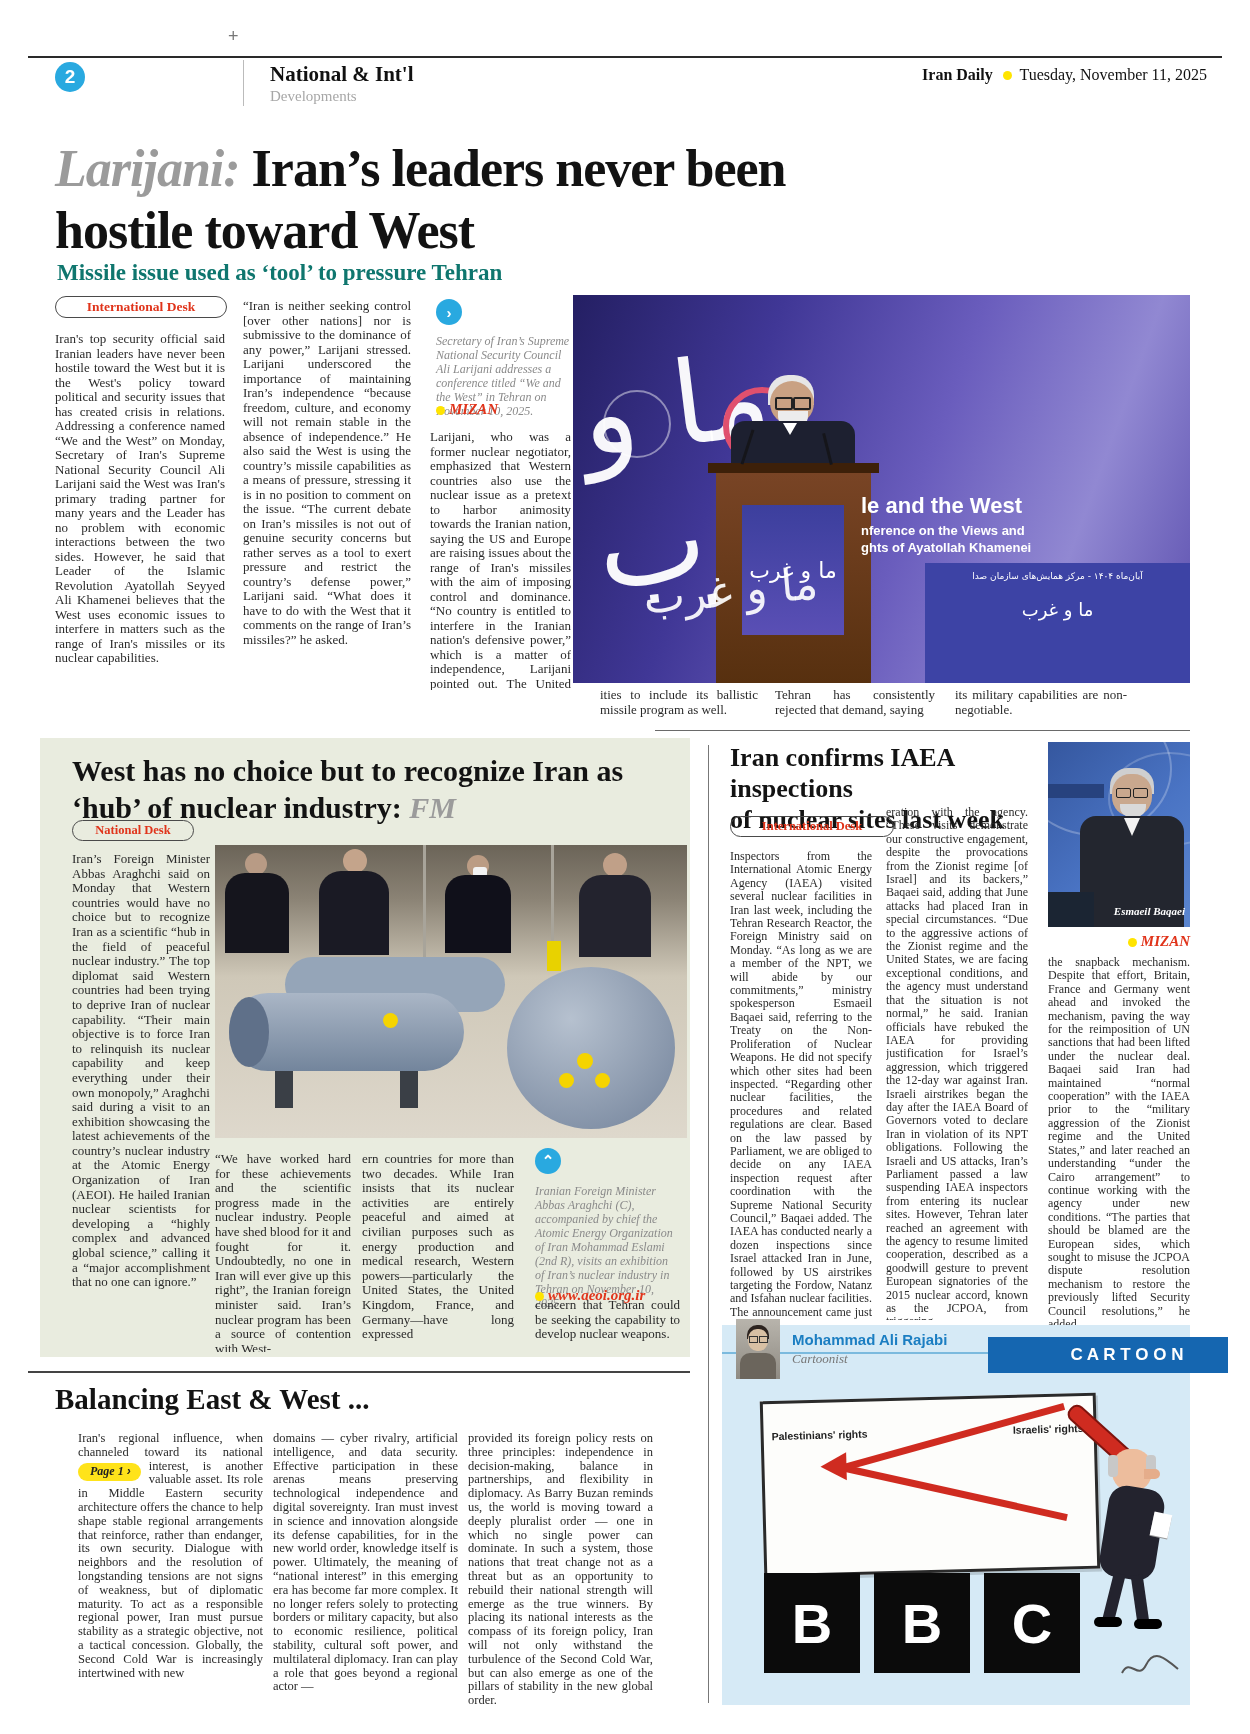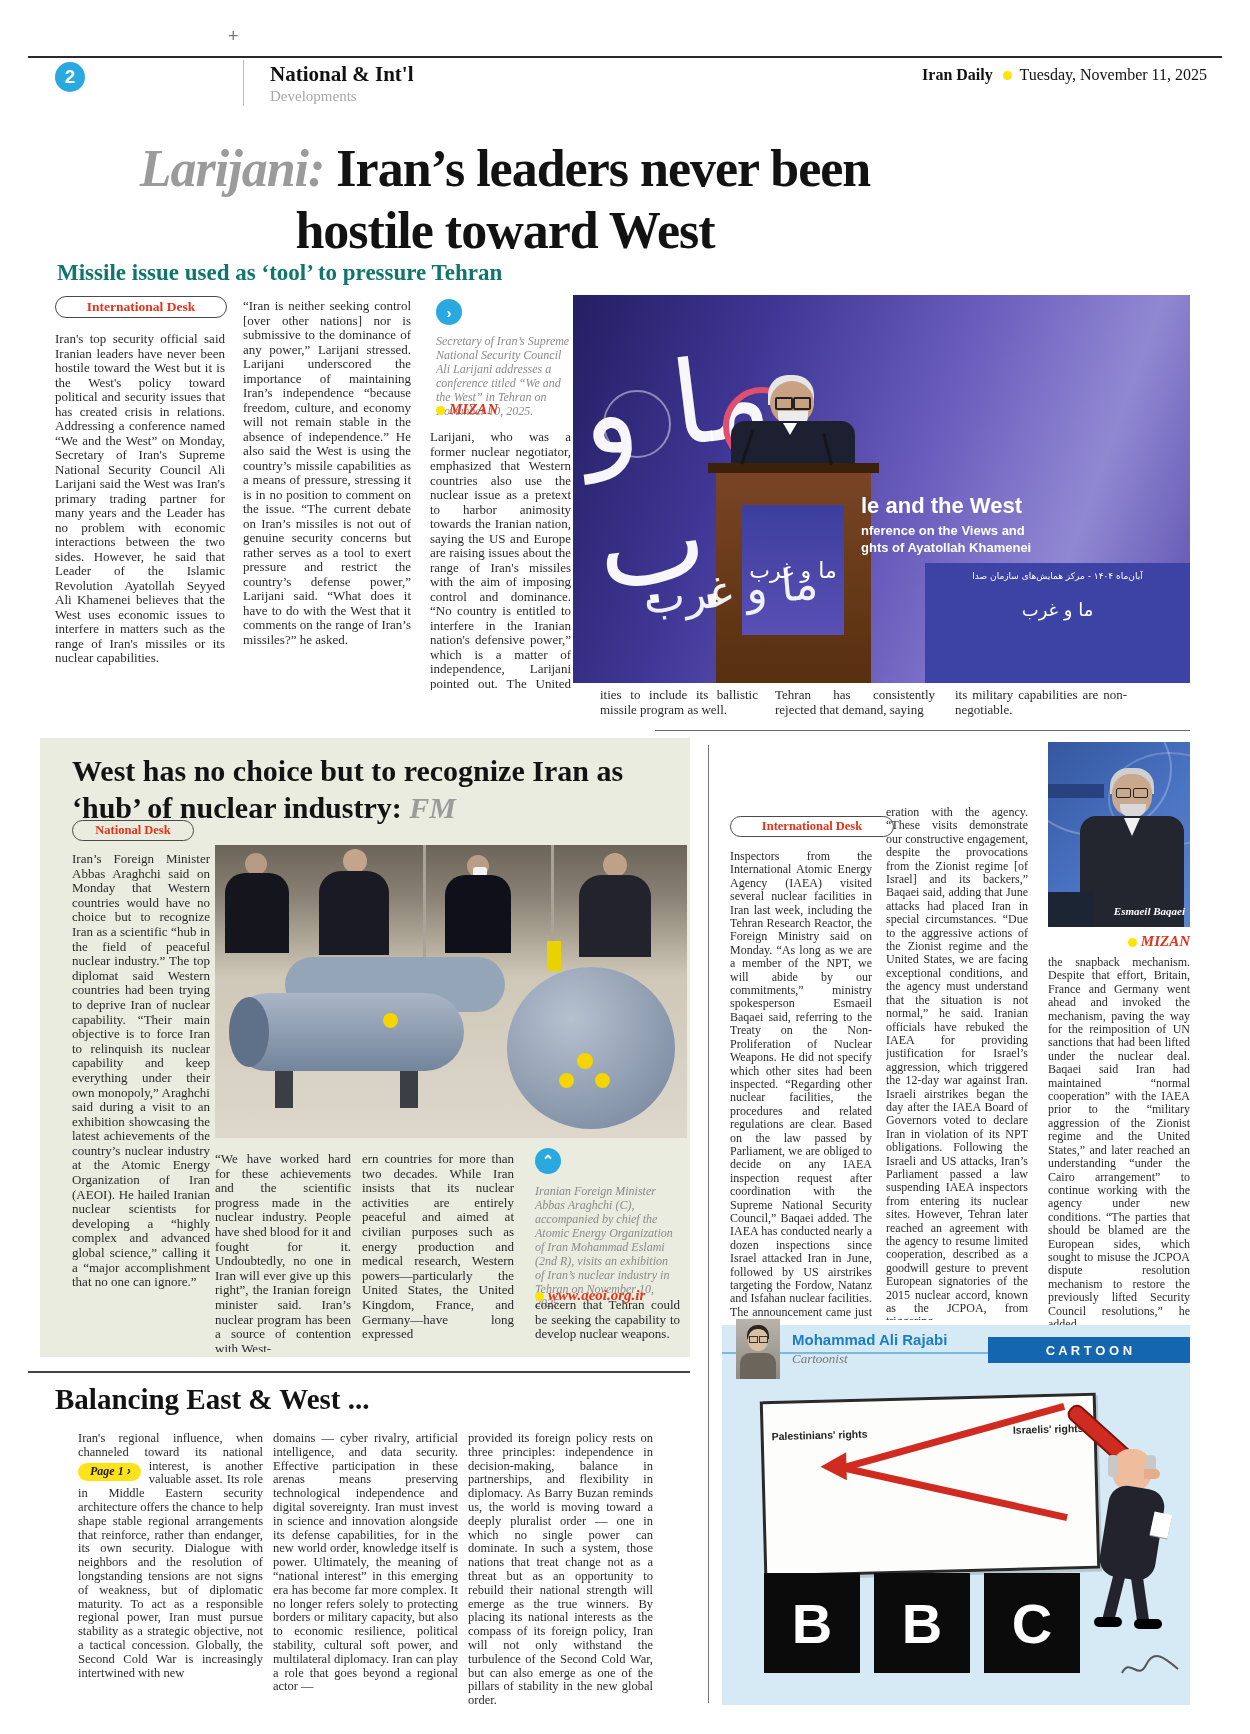--- a/index.html
+++ b/index.html
@@ -35,21 +35,21 @@
   <div class="abs sans" style="left:55px;top:62px;width:30px;height:30px;border-radius:50%;background:#29a9e0;color:#fff;font-weight:bold;font-size:19px;display:flex;align-items:center;justify-content:center;">2</div>
   <div class="abs vr" style="left:243px;top:60px;height:46px;background:#bbb;"></div>
   <div class="abs" style="left:270px;top:62px;font-weight:bold;font-size:21px;color:#111;">National &amp; Int'l</div>
   <div class="abs" style="left:270px;top:88px;font-size:15px;color:#a7a7a7;">Developments</div>
   <div class="abs" style="right:43px;top:66px;font-size:16px;color:#111;white-space:nowrap;">
     <span style="font-weight:bold;">Iran Daily</span>
     <span class="ydot" style="margin:0 4px 2px 6px;"></span>
     <span>Tuesday, November 11, 2025</span>
   </div>
 
-  <div class="abs headline1" style="left:55px;top:138px;width:900px;text-align:center;">
+  <div class="abs headline1" style="left:55px;top:138px;width:900px;">
     <span class="kicker">Larijani:</span>
     <span>Iran’s leaders never been</span><br>
     <span>hostile toward West</span>
   </div>
   <div class="abs subhead" style="left:57px;top:260px;">Missile issue used as ‘tool’ to pressure Tehran</div>
 
   <div class="abs desk" style="left:55px;top:296px;width:172px;">International Desk</div>
 
   <div class="abs body" style="left:55px;top:332px;width:170px;height:362px;">Iran's top security official said Iranian leaders have never been hostile toward the West but it is the West's policy toward political and security issues that has created crisis in relations. Addressing a conference named “We and the West” on Monday, Secretary of Iran's Supreme National Security Council Ali Larijani said the West was Iran's primary trading partner for many years and the Leader has no problem with economic interactions between the two sides. However, he said that Leader of the Islamic Revolution Ayatollah Seyyed Ali Khamenei believes that the West uses economic issues to interfere in matters such as the range of Iran's missiles or its nuclear capabilities.</div>
   <div class="abs body" style="left:243px;top:299px;width:168px;height:396px;">“Iran is neither seeking control [over other nations] nor is submissive to the dominance of any power,” Larijani stressed. Larijani underscored the importance of maintaining Iran’s independence “because freedom, culture, and economy will not remain stable in the absence of independence.” He also said the West is using the country’s missile capabilities as a means of pressure, stressing it is in no position to comment on the issue. “The current debate on Iran’s missiles is not out of genuine security concerns but rather serves as a tool to exert pressure and restrict the country’s defense power,” Larijani said. “What does it have to do with the West that it comments on the range of Iran’s missiles?” he asked.</div>
@@ -139,20 +139,24 @@
 
     <div class="abs bluecirc" style="left:495px;top:410px;">⌃</div>
     <div class="abs caption" style="left:495px;top:446px;width:145px;">Iranian Foreign Minister Abbas Araghchi (C), accompanied by chief the Atomic Energy Organization of Iran Mohammad Eslami (2nd R), visits an exhibition of Iran’s nuclear industry in Tehran on November 10, 2025.</div>
     <div class="abs" style="left:495px;top:548px;">
       <span class="ydot"></span><span class="credit">www.aeoi.org.ir</span>
     </div>
     <div class="abs body a2body" style="left:495px;top:560px;width:145px;height:62px;">concern that Tehran could be seeking the capability to develop nuclear weapons.</div>
   </div>
 
   <div class="abs vr" style="left:708px;top:745px;height:958px;background:#777;"></div>
+  <div class="abs hl2" style="left:730px;top:742px;width:330px;font-size:26px;line-height:31px;">
+    <span>Iran confirms IAEA inspections</span><br>
+    <span>of nuclear sites last week</span>
+  </div>
   <div class="abs desk" style="left:730px;top:816px;width:164px;font-size:12.5px;">International Desk</div>
   <div class="abs body a3body" style="left:730px;top:850px;width:142px;height:470px;">Inspectors from the International Atomic Energy Agency (IAEA) visited several nuclear facilities in Iran last week, including the Tehran Research Reactor, the Foreign Ministry said on Monday. “As long as we are a member of the NPT, we will abide by our commitments,” ministry spokesperson Esmaeil Baqaei said, referring to the Treaty on the Non-Proliferation of Nuclear Weapons. He did not specify which other sites had been inspected. “Regarding other nuclear facilities, the procedures and related regulations are clear. Based on the law passed by Parliament, we are obliged to decide on any IAEA inspection request after coordination with the Supreme National Security Council,” Baqaei added. The IAEA has conducted nearly a dozen inspections since Israel attacked Iran in June, followed by US airstrikes targeting the Fordow, Natanz and Isfahan nuclear facilities. The announcement came just days after IAEA Director General Rafael Grossi urged Tehran to “seriously improve” its coop-</div>
   <div class="abs body a3body" style="left:886px;top:806px;width:142px;height:514px;">eration with the agency. “These visits demonstrate our constructive engagement, despite the provocations from the Zionist regime [of Israel] and its backers,” Baqaei said, adding that June attacks had placed Iran in special circumstances. “Due to the aggressive actions of the Zionist regime and the United States, we are facing exceptional conditions, and the agency must understand that the situation is not normal,” he said. Iranian officials have rebuked the IAEA for providing justification for Israel’s aggression, which triggered the 12-day war against Iran. Israeli airstrikes began the day after the IAEA Board of Governors voted to declare Iran in violation of its NPT obligations. Following the Israeli and US attacks, Iran’s Parliament passed a law suspending IAEA inspectors from entering its nuclear sites. However, Tehran later reached an agreement with the agency to resume limited cooperation, described as a goodwill gesture to prevent European signatories of the 2015 nuclear accord, known as the JCPOA, from triggering</div>
 
   <div class="abs" style="left:1048px;top:742px;width:142px;height:185px;overflow:hidden;background:linear-gradient(135deg,#35579f,#4a74c4 55%,#5b86d0);">
     <div class="abs" style="left:-30px;top:-40px;width:150px;height:130px;border:2px solid rgba(255,255,255,.25);border-radius:50%;"></div>
     <div class="abs" style="left:60px;top:10px;width:120px;height:90px;border:2px solid rgba(255,255,255,.2);border-radius:50%;"></div>
     <div class="abs" style="left:0;top:42px;width:56px;height:14px;background:#27427e;"></div>
     <div class="abs" style="left:62px;top:26px;width:44px;height:26px;background:#cfcfcf;border-radius:18px 18px 0 0;"></div>
     <div class="abs" style="left:64px;top:32px;width:40px;height:42px;background:#c9a88e;border-radius:45%;"></div>
@@ -174,21 +178,21 @@
 
     <div class="abs" style="left:14px;top:-6px;width:44px;height:60px;background:linear-gradient(#b8b4ac,#8f8b83);overflow:hidden;">
       <div class="abs" style="left:11px;top:6px;width:22px;height:14px;background:#2d2420;border-radius:10px 10px 0 0;"></div>
       <div class="abs" style="left:12px;top:10px;width:20px;height:22px;background:#d8c0a4;border-radius:45%;"></div>
       <div class="abs" style="left:13px;top:17px;width:7px;height:5px;border:1px solid #333;"></div>
       <div class="abs" style="left:23px;top:17px;width:7px;height:5px;border:1px solid #333;"></div>
       <div class="abs" style="left:4px;top:34px;width:36px;height:26px;background:#6b655c;border-radius:10px 10px 0 0;"></div>
     </div>
     <div class="abs sans" style="left:70px;top:6px;color:#1b7ec2;font-weight:bold;font-size:15px;">Mohammad Ali Rajabi</div>
     <div class="abs" style="left:70px;top:26px;color:#777;font-style:italic;font-size:13px;">Cartoonist</div>
-    <div class="abs sans" style="left:266px;top:12px;width:202px;height:26px;background:#1566b0;color:#fff;font-weight:bold;font-size:13px;display:flex;align-items:center;justify-content:center;">C A R T O O N</div>
+    <div class="abs sans" style="left:266px;top:12px;width:202px;height:36px;background:#1566b0;color:#fff;font-weight:bold;font-size:17px;display:flex;align-items:center;justify-content:center;padding-left:38px;">C A R T O O N</div>
 
     <div class="abs" style="left:40px;top:72px;width:330px;height:170px;background:#fdfdfb;border:3px solid #2a2a2a;transform:rotate(-1.5deg);box-shadow:2px 3px 0 rgba(0,0,0,.15);">
       <div class="abs sans" style="left:8px;top:26px;font-size:10.5px;font-weight:bold;color:#222;">Palestinians' rights</div>
       <div class="abs sans" style="right:10px;top:26px;font-size:10.5px;font-weight:bold;color:#222;">Israelis' rights</div>
       <div class="abs" style="left:78px;top:62px;width:230px;height:7px;background:#cf2b20;transform:rotate(14deg);transform-origin:left center;"></div>
       <div class="abs" style="left:78px;top:62px;width:230px;height:7px;background:#cf2b20;transform:rotate(-14deg);transform-origin:left center;"></div>
       <div class="abs" style="left:56px;top:50px;width:0;height:0;border-top:14px solid transparent;border-bottom:14px solid transparent;border-right:26px solid #cf2b20;"></div>
     </div>
 
     <div class="abs sans" style="left:42px;top:248px;width:96px;height:100px;background:#0b0b0b;color:#fff;font-weight:bold;font-size:56px;display:flex;align-items:center;justify-content:center;">B</div>

